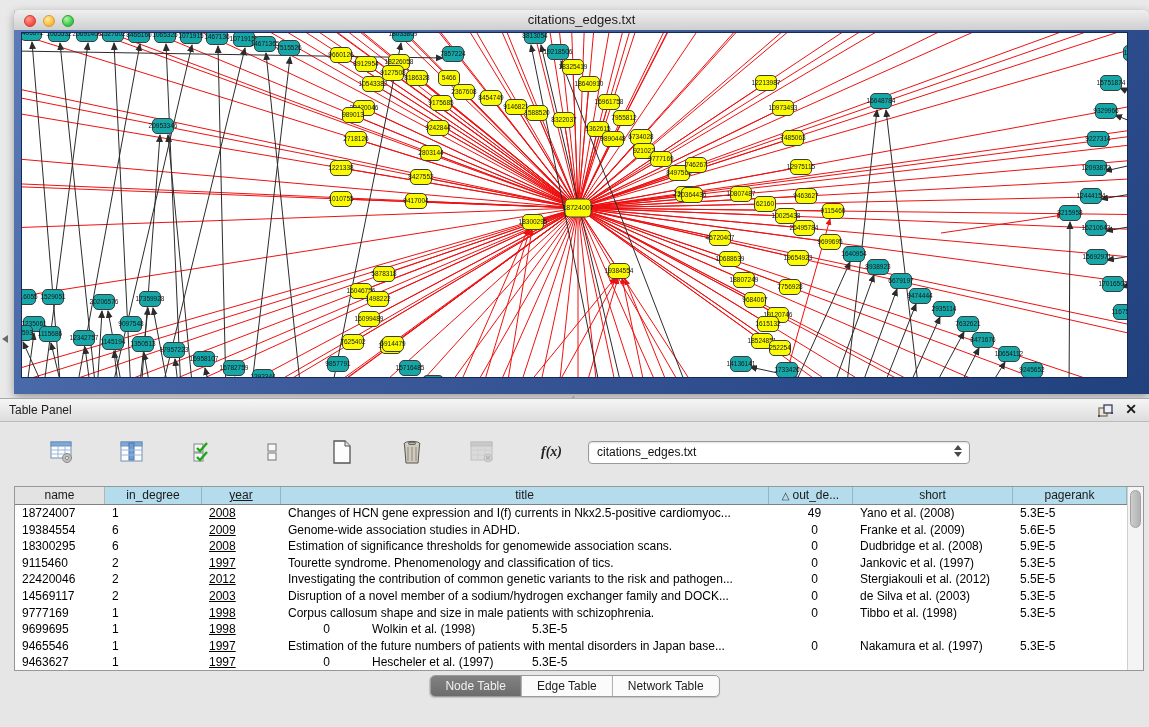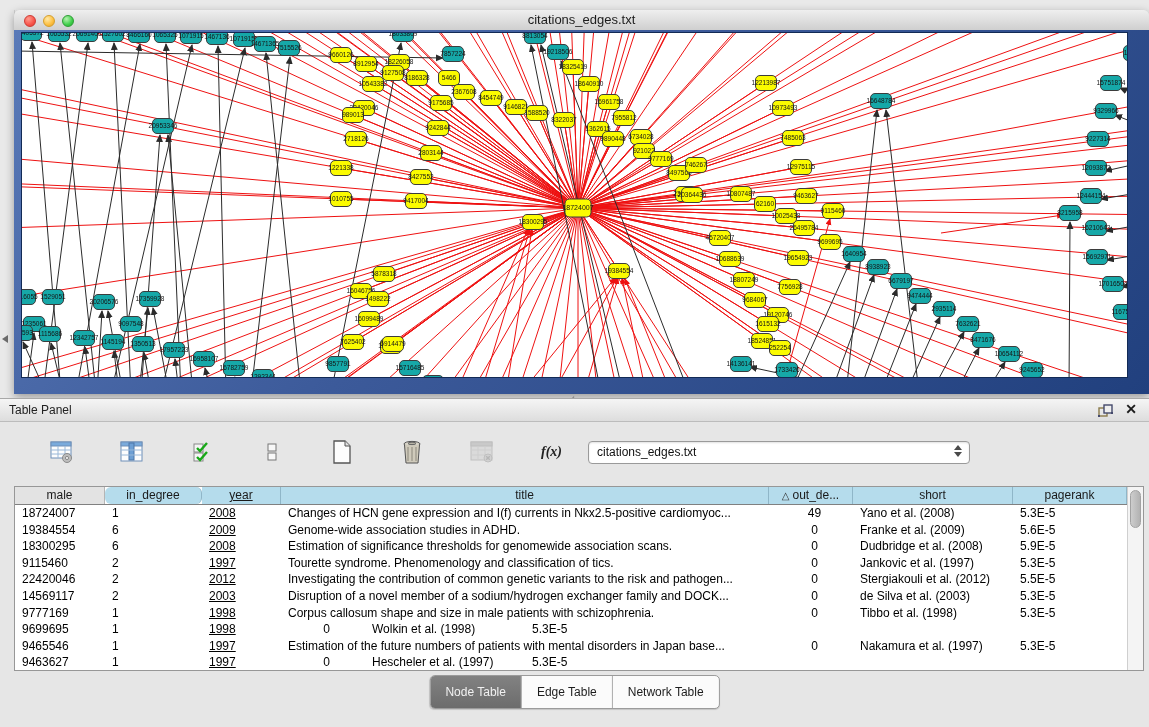--- a/index.html
+++ b/index.html
@@ -71,30 +71,30 @@
   .grid{flex:1;overflow:hidden;display:flex;flex-direction:column;}
   .hrow{display:flex;height:17px;flex:none;border-bottom:1px solid #808080;}
   .hcell{box-sizing:border-box;font-size:12px;color:#1a1a1a;text-align:center;
     line-height:16px;background:#b5dcec;border-right:1px solid #8fb6c8;
     overflow:hidden;white-space:nowrap;}
   .hcell.gray{background:#e3e3e3;border-right:1px solid #b5b5b5;}
   .sort-tri{font-size:10px;margin-right:3px;color:#333;}
   .drow{display:flex;height:16.6px;line-height:16.6px;flex:none;}
   .dcell{box-sizing:border-box;font-size:12px;color:#000;padding-left:7px;
     overflow:hidden;white-space:nowrap;}
-  .c0{width:90px;}.c1{width:97px;border-radius:6px;}.c2{width:79px;text-decoration:underline;}.c3{width:488px;}
+  .c0{width:90px;}.c1{width:97px;}.c2{width:79px;text-decoration:underline;}.c3{width:488px;}
   .c4{width:84px;text-align:center;}.c5{width:160px;}.c6{flex:1;}
   .vscroll{width:15px;background:#f4f4f4;border-left:1px solid #cfcfcf;position:relative;flex:none;}
   .vthumb{position:absolute;left:2px;right:2px;top:3px;height:38px;border-radius:6px;
     background:linear-gradient(90deg,#cdcdcd,#b2b2b2);border:1px solid #a2a2a2;box-sizing:border-box;}
   
   .tab-bar{position:absolute;left:50%;transform:translateX(-50%);top:277px;
     display:flex;border:1px solid #9b9b9b;border-radius:5px;overflow:hidden;
     background:#fbfbfb;box-shadow:0 1px 1px rgba(0,0,0,.15);}
-  .tab{padding:9px 15px;font-size:12px;color:#1d1d1d;border-left:1px solid #ababab;cursor:pointer;white-space:nowrap;}
+  .tab{padding:3px 15px;font-size:12px;color:#1d1d1d;border-left:1px solid #ababab;cursor:pointer;white-space:nowrap;}
   .tab:first-child{border-left:none;}
   .tab.active{background:linear-gradient(#828282,#6c6c6c);color:#f1f1f1;}
   
   .status-bar{position:absolute;left:0;right:0;bottom:0;height:27px;background:#e3e3e3;
     border-top:1px solid #c6c6c6;display:flex;align-items:center;justify-content:flex-end;padding-right:10px;}
   .status-text{font-size:11px;color:#222;margin-right:6px;}
   .mem-dot{width:13px;height:13px;border-radius:50%;
     background:radial-gradient(circle at 35% 30%,#a6efa0,#3fca3f 65%,#2aa52a);
     border:1px solid #5d945d;box-sizing:border-box;}
 </style>
@@ -694,21 +694,21 @@
       <span class="stepper">
           <i class="up"></i>
           <i class="down"></i>
         </span>
     </div>
   </div>
 
   <div class="table-area">
     <div class="grid">
       <div class="hrow" id="header-row">
-          <div class="hcell c0 gray">male</div>
+          <div class="hcell c0 gray">name</div>
           <div class="hcell c1">in_degree</div>
           <div class="hcell c2">year</div>
           <div class="hcell c3">title</div>
           <div class="hcell c4"><span class="sort-tri">△</span>out_de...</div>
           <div class="hcell c5">short</div>
           <div class="hcell c6">pagerank</div>
         </div>
       <div id="data-rows">
           <div class="drow">
             <div class="dcell c0">18724007</div>

